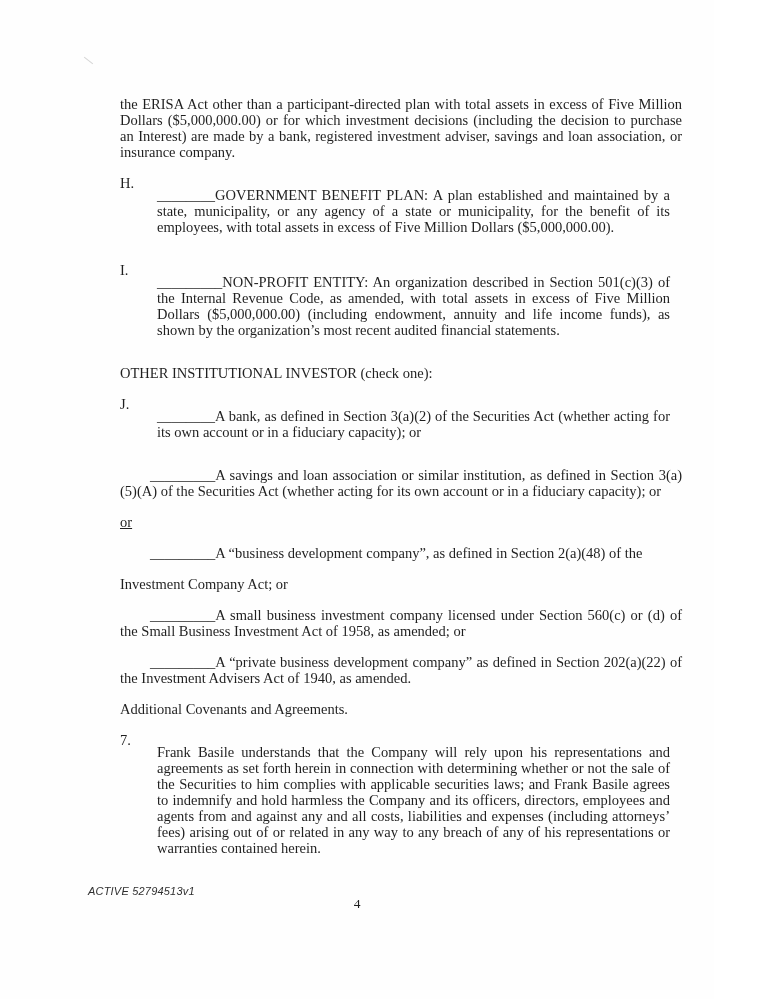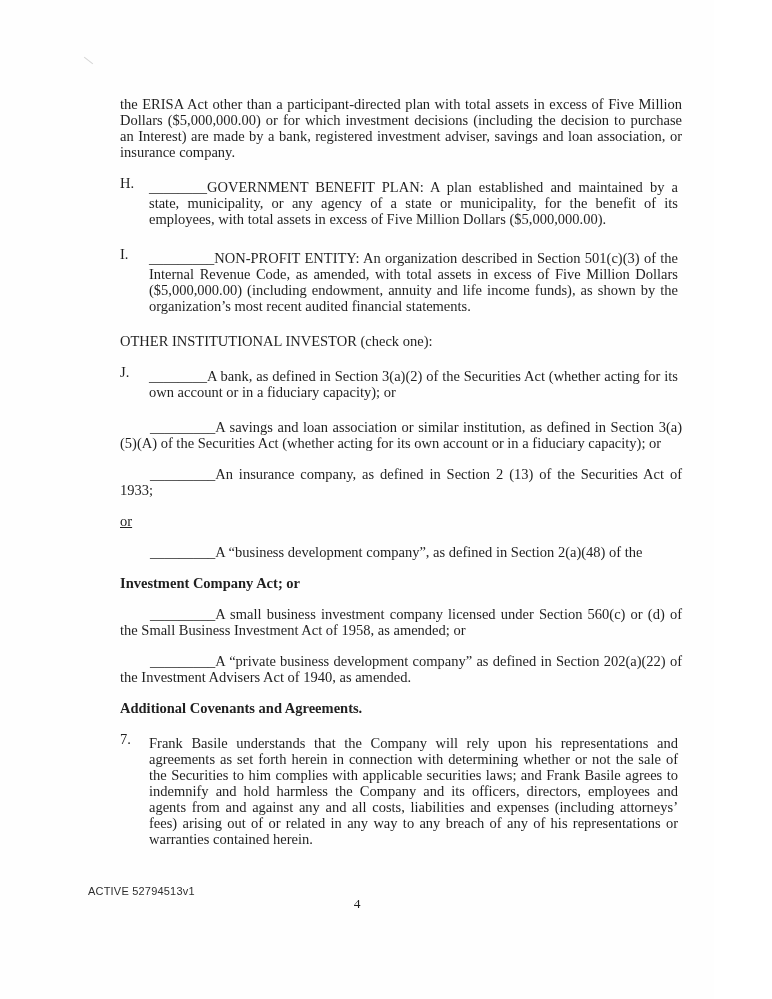--- a/index.html
+++ b/index.html
@@ -26,31 +26,32 @@
     .content {
       position: absolute;
       left: 120px;
       top: 96px;
       width: 562px;
     }
     .content p { margin: 0 0 15px 0; }
     .cont { margin-left: 25px; text-align: justify; }
     .row { display: flex; margin-bottom: 15px; }
     .lbl { flex: 0 0 25px; width: 25px; }
-    .row .body { flex: 1; text-align: justify; margin: 4px; }
+    .row .body { flex: 1; text-align: justify; margin: 12px; }
     .sub { text-align: justify; text-indent: 30px; }
-    .plain { text-align: left; font-weight: bold; }
+    .plain { text-align: left; }
     .heading { text-align: left; }
     .solo { text-align: left; text-decoration: underline; }
     .blank { letter-spacing: 0; white-space: nowrap; }
     .footer-code {
       position: absolute;
       left: 88px;
       top: 883px;
       font-family: "Liberation Sans", "DejaVu Sans", sans-serif;
+      font-style: italic;
       font-size: 11px;
       color: #2e2e2e;
       letter-spacing: 0.2px;
     }
     .page-number {
       position: absolute;
       left: 0;
       top: 896px;
       width: 100%;
       text-align: center;
@@ -82,21 +83,20 @@
     <p class="heading">OTHER INSTITUTIONAL INVESTOR (check one):</p>
 
     <div class="row">
       <span class="lbl">J.</span>
       <p class="body"><span class="blank">________</span><span>A bank, as defined in Section 3(a)(2) of the Securities Act (whether acting for its own account or in a fiduciary capacity); or</span></p>
     </div>
 
     <p class="sub"><span class="blank">_________</span><span>A savings and loan association or similar institution, as defined in Section 3(a)(5)(A) of the Securities Act (whether acting for its own account or in a fiduciary capacity); or</span></p>
 
 
-    <p class="sub"><span class="blank">_________</span><span>An insurance company, as defined in Section 2 (13) of the Securities Act of 1933;</span></p>
 
     <p class="solo">or</p>
 
     <p class="sub"><span class="blank">_________</span><span>A “business development company”, as defined in Section 2(a)(48) of the</span></p>
 
     <p class="plain">Investment Company Act; or</p>
 
     <p class="sub"><span class="blank">_________</span><span>A small business investment company licensed under Section 560(c) or (d) of the Small Business Investment Act of 1958, as amended; or</span></p>
 
     <p class="sub"><span class="blank">_________</span><span>A “private business development company” as defined in Section 202(a)(22) of the Investment Advisers Act of 1940, as amended.</span></p>

